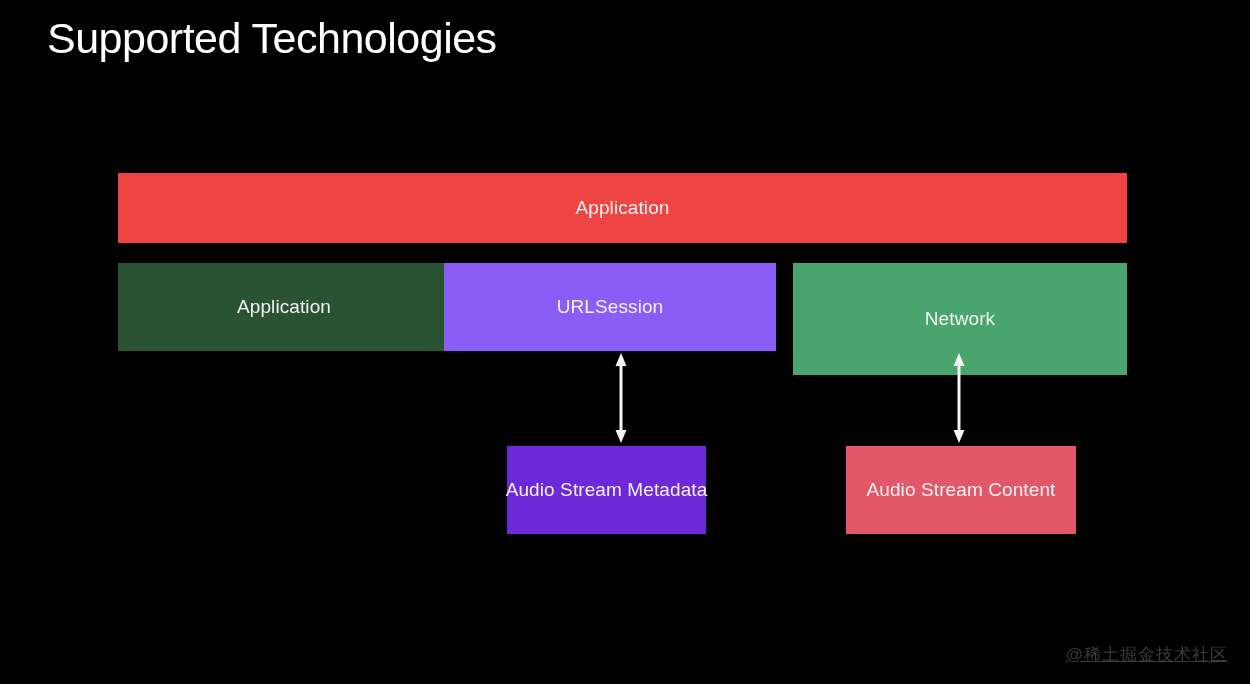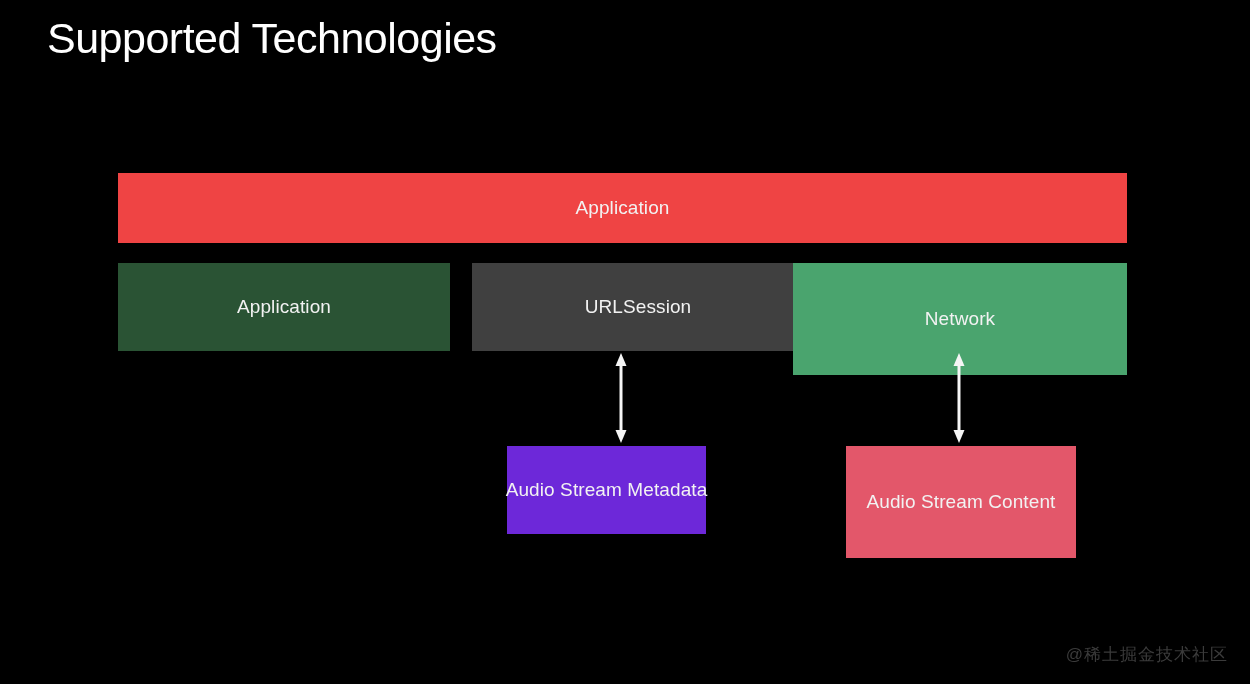--- a/index.html
+++ b/index.html
@@ -63,25 +63,25 @@
 
   .box-avfoundation {
     left: 118px;
     top: 263px;
     width: 332px;
     height: 88px;
     background: #2a5334;
   }
 
   .box-urlsession {
-    left: 472px;
+    left: 444px;
     top: 263px;
     width: 332px;
     height: 88px;
-    background: #404040;
+    background: #8b5cf6;
   }
 
   .box-network {
     left: 793px;
     top: 263px;
     width: 334px;
     height: 112px;
     background: #4aa46e;
   }
 
@@ -90,41 +90,42 @@
     top: 446px;
     width: 199px;
     height: 88px;
     background: #6d28d9;
   }
 
   .box-content {
     left: 846px;
     top: 446px;
     width: 230px;
-    height: 112px;
+    height: 88px;
     background: #e3576a;
   }
 
   
   .arrow {
     position: absolute;
     width: 26px;
     height: 92px;
   }
   .arrow-left { left: 608px; top: 352px; }
   .arrow-right { left: 946px; top: 352px; }
 
   #watermark {
     position: absolute;
     right: 22px;
     bottom: 18px;
     font-size: 17px;
     color: #3b3b3b;
     letter-spacing: 1px;
     white-space: nowrap;
+    text-decoration: underline;
   }
 </style>
 </head>
 <body>
 
 <div id="slide">
 
   <div id="slide-title">Supported Technologies</div>
 
   <div class="box box-application">

